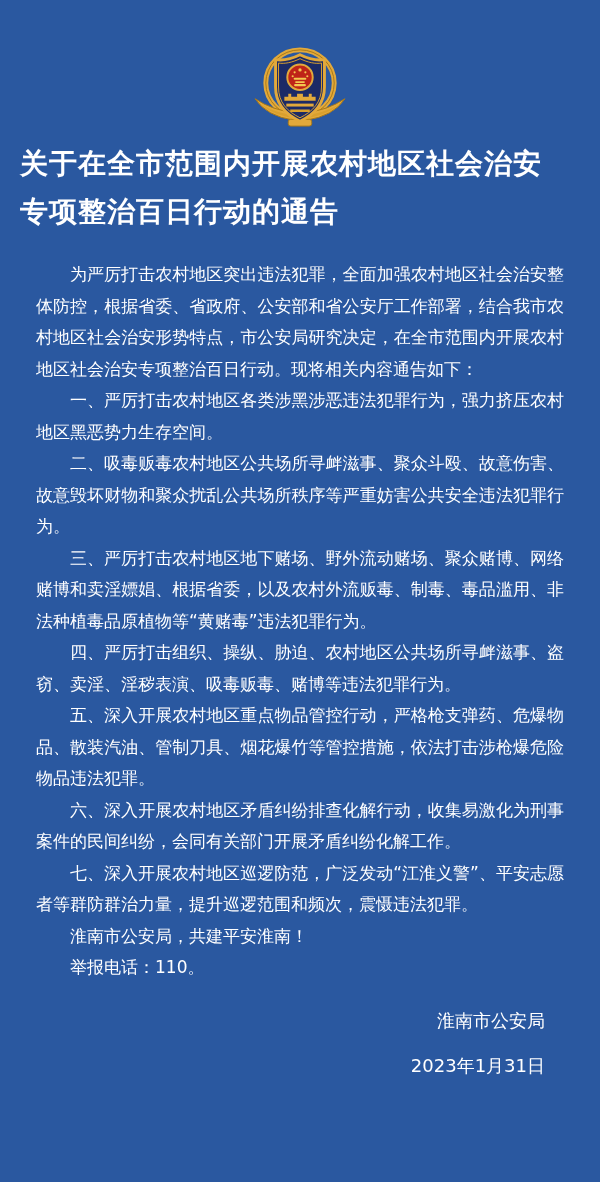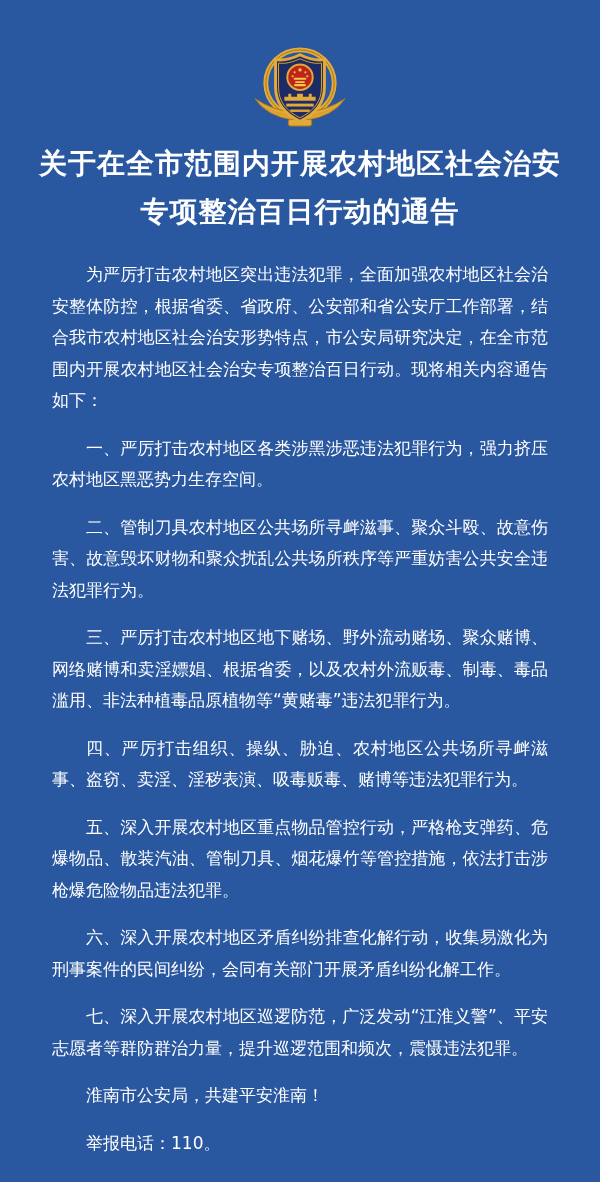--- a/index.html
+++ b/index.html
@@ -17,36 +17,35 @@
     position: relative;
   }
   .emblem {
     display: block;
     margin: 44px auto 0 auto;
     width: 100px;
     height: 86px;
   }
   .title {
     margin: 10px 20px 0 20px;
-    text-align: center;
     font-size: 28px;
     font-weight: 900;
     line-height: 48px;
     letter-spacing: 1px;
   }
   .notice-body {
     margin: 23px 36px 0 36px;
     font-size: 17px;
     font-weight: 500;
     line-height: 31.5px;
     text-align: justify;
     text-justify: inter-character;
   }
   .notice-body p {
-    margin: 16px;
+    margin: 0;
     text-indent: 2em;
   }
   .notice-body b {
     font-weight: 400;
   }
   .signature {
     margin: 14px 55px 0 0;
     text-align: right;
     font-size: 18px;
     font-weight: 500;
@@ -90,21 +89,21 @@
   </svg>
 
   <h1 class="title">
     <span>关于在全市范围内开展农村地区社会治安</span><br>
     <span>专项整治百日行动的通告</span>
   </h1>
 
   <div class="notice-body">
       <p>为严厉打击农村地区突出违法犯罪，全面加强农村地区社会治安整体防控，根据省委、省政府、公安部和省公安厅工作部署，结合我市农村地区社会治安形势特点，市公安局研究决定，在全市范围内开展农村地区社会治安专项整治百日行动。现将相关内容通告如下：</p>
       <p><b>一、严厉打击</b>农村地区各类涉黑涉恶违法犯罪行为，强力挤压农村地区黑恶势力生存空间。</p>
-      <p><b>二、管制刀具</b>农村地区公共场所寻衅滋事、聚众斗殴、故意伤害、故意毁坏财物和聚众扰乱公共场所秩序等严重妨害公共安全违法犯罪行为。</p>
+      <p><b>二、吸毒贩毒</b>农村地区公共场所寻衅滋事、聚众斗殴、故意伤害、故意毁坏财物和聚众扰乱公共场所秩序等严重妨害公共安全违法犯罪行为。</p>
       <p>三、严厉打击农村地区地下赌场、野外流动赌场、聚众赌博、网络赌博和卖淫嫖娼、根据省委，以及农村外流贩毒、制毒、毒品滥用、非法种植毒品原植物等“黄赌毒”违法犯罪行为。</p>
       <p>四、严厉打击组织、操纵、胁迫、农村地区公共场所寻衅滋事、盗窃、卖淫、淫秽表演、吸毒贩毒、赌博等违法犯罪行为。</p>
       <p>五、深入开展农村地区重点物品管控行动，严格枪支弹药、危爆物品、散装汽油、管制刀具、烟花爆竹等管控措施，依法打击涉枪爆危险物品违法犯罪。</p>
       <p>六、深入开展农村地区矛盾纠纷排查化解行动，收集易激化为刑事案件的民间纠纷，会同有关部门开展矛盾纠纷化解工作。</p>
       <p>七、深入开展农村地区巡逻防范，广泛发动“江淮义警”、平安志愿者等群防群治力量，提升巡逻范围和频次，震慑违法犯罪。</p>
       <p>淮南市公安局，共建平安淮南！</p>
       <p>举报电话：110。</p>
     </div>
 
   <div class="signature">

